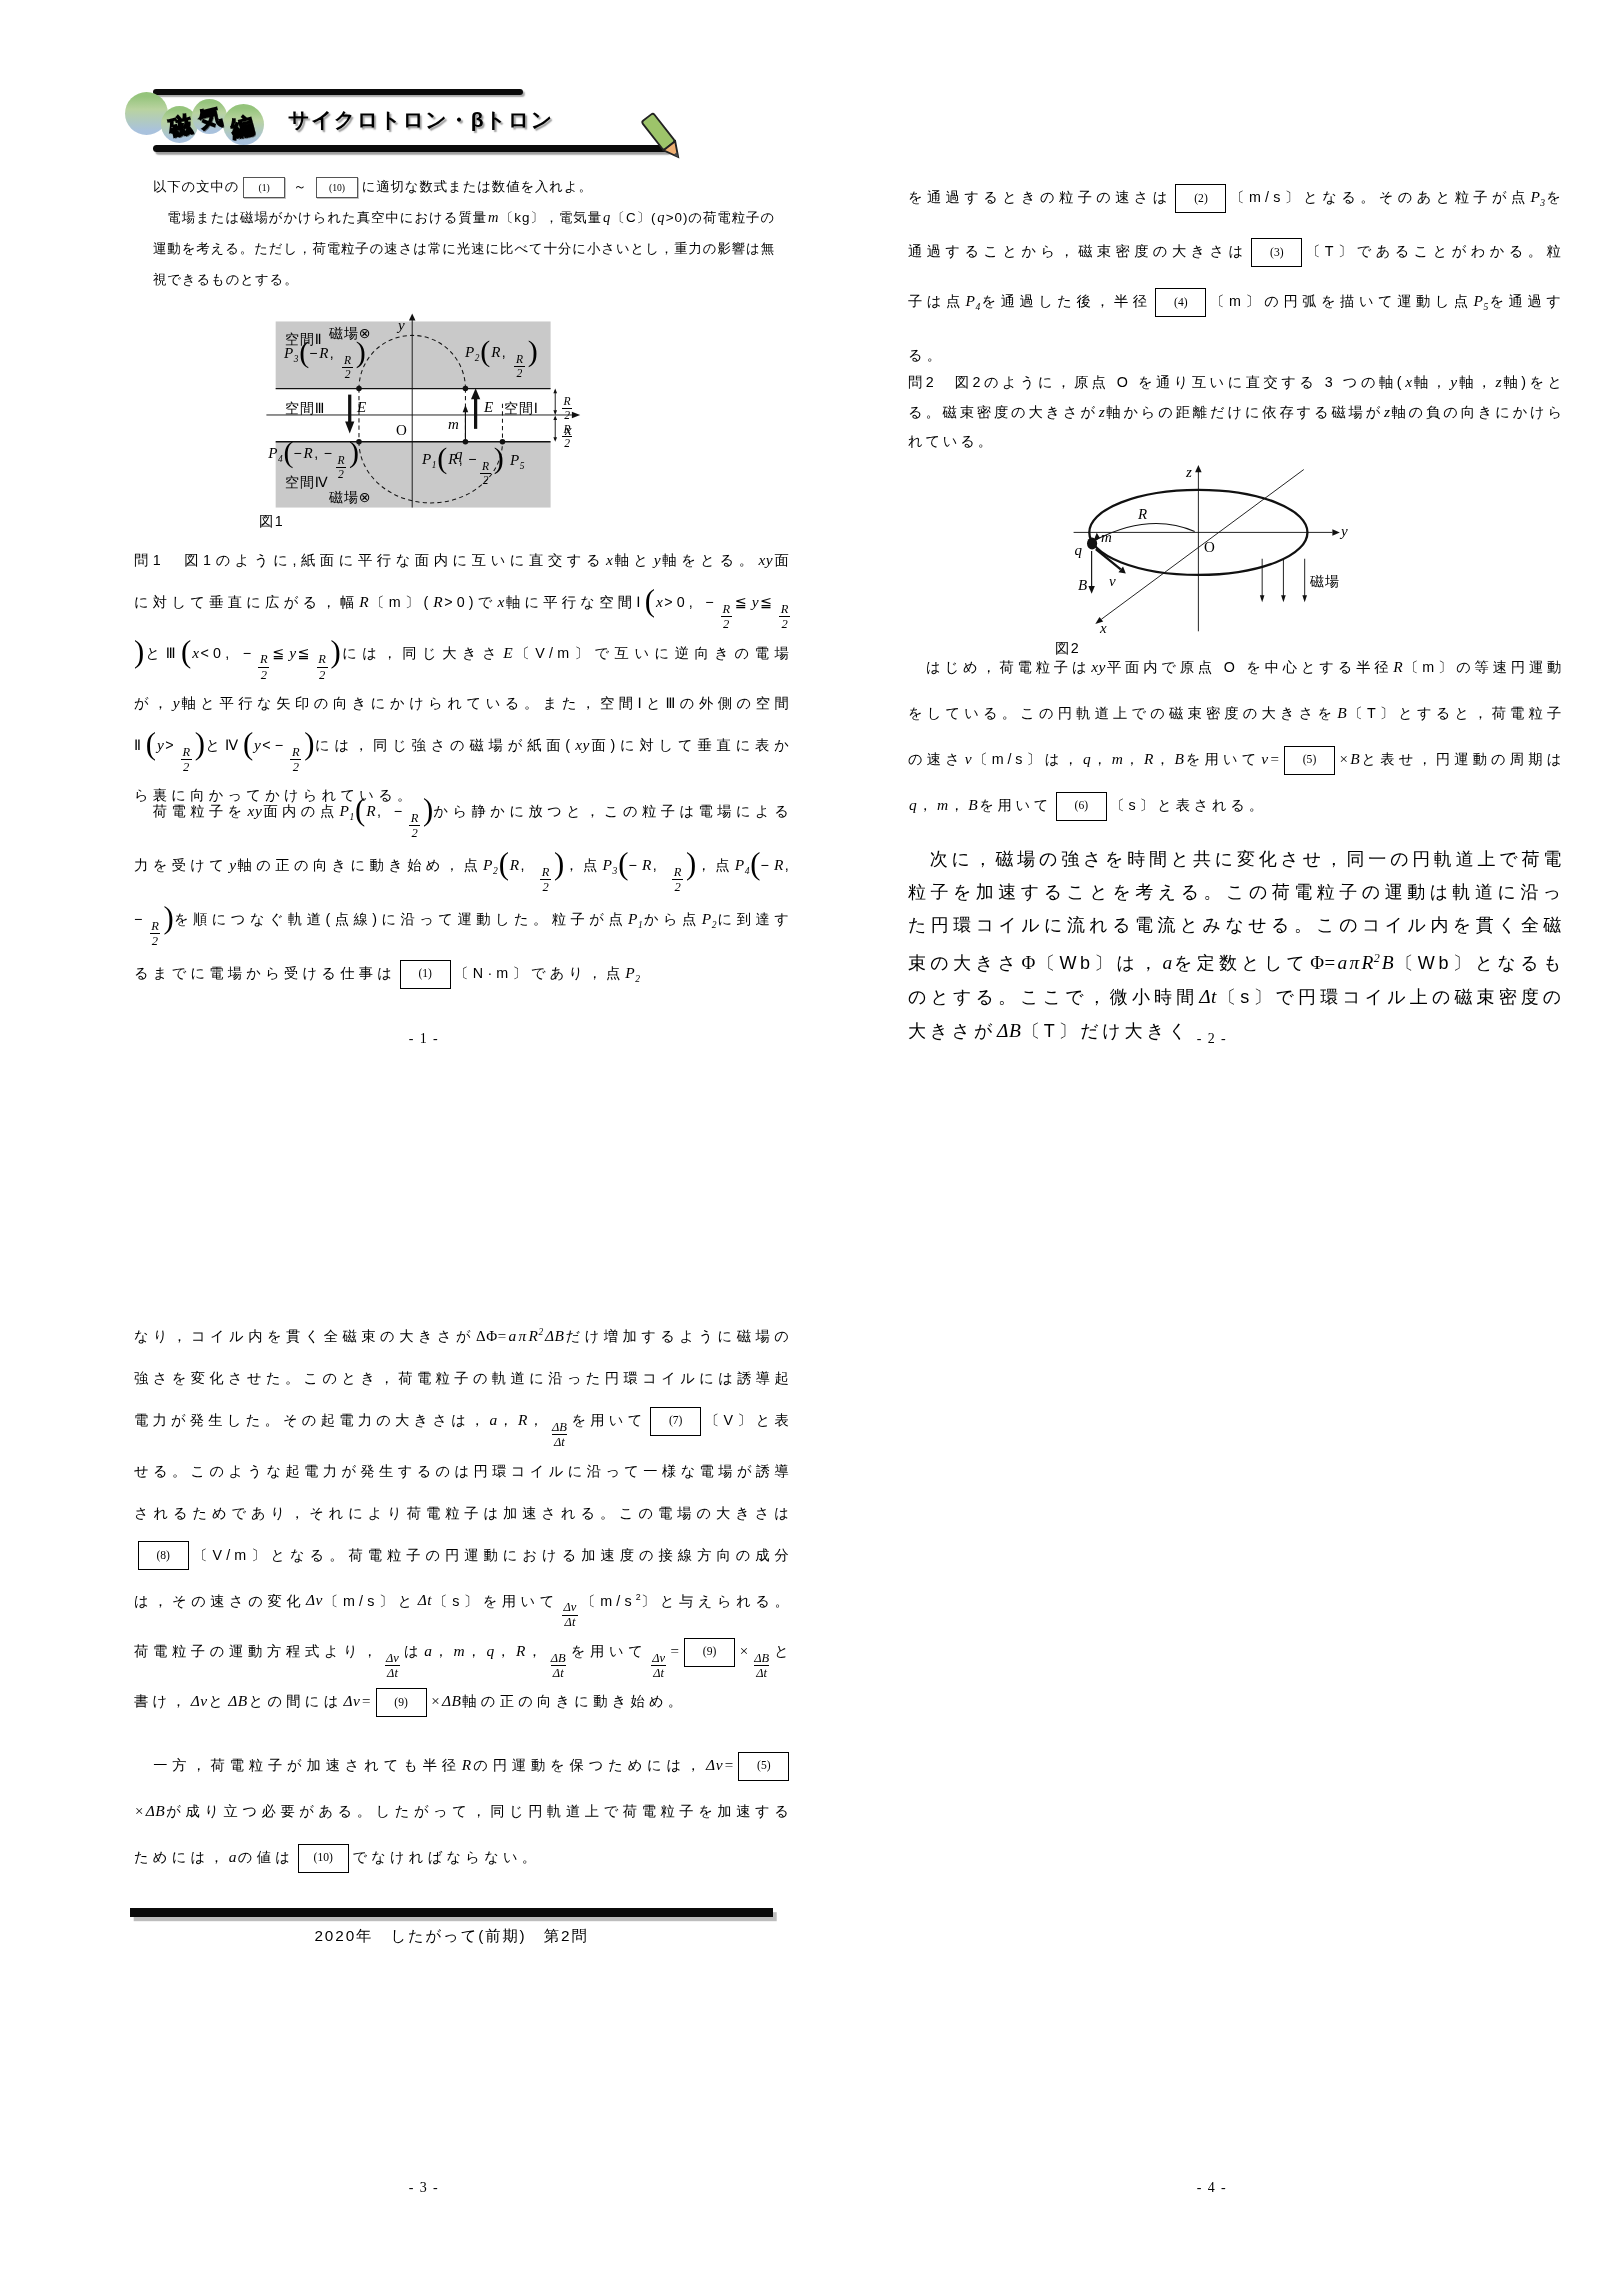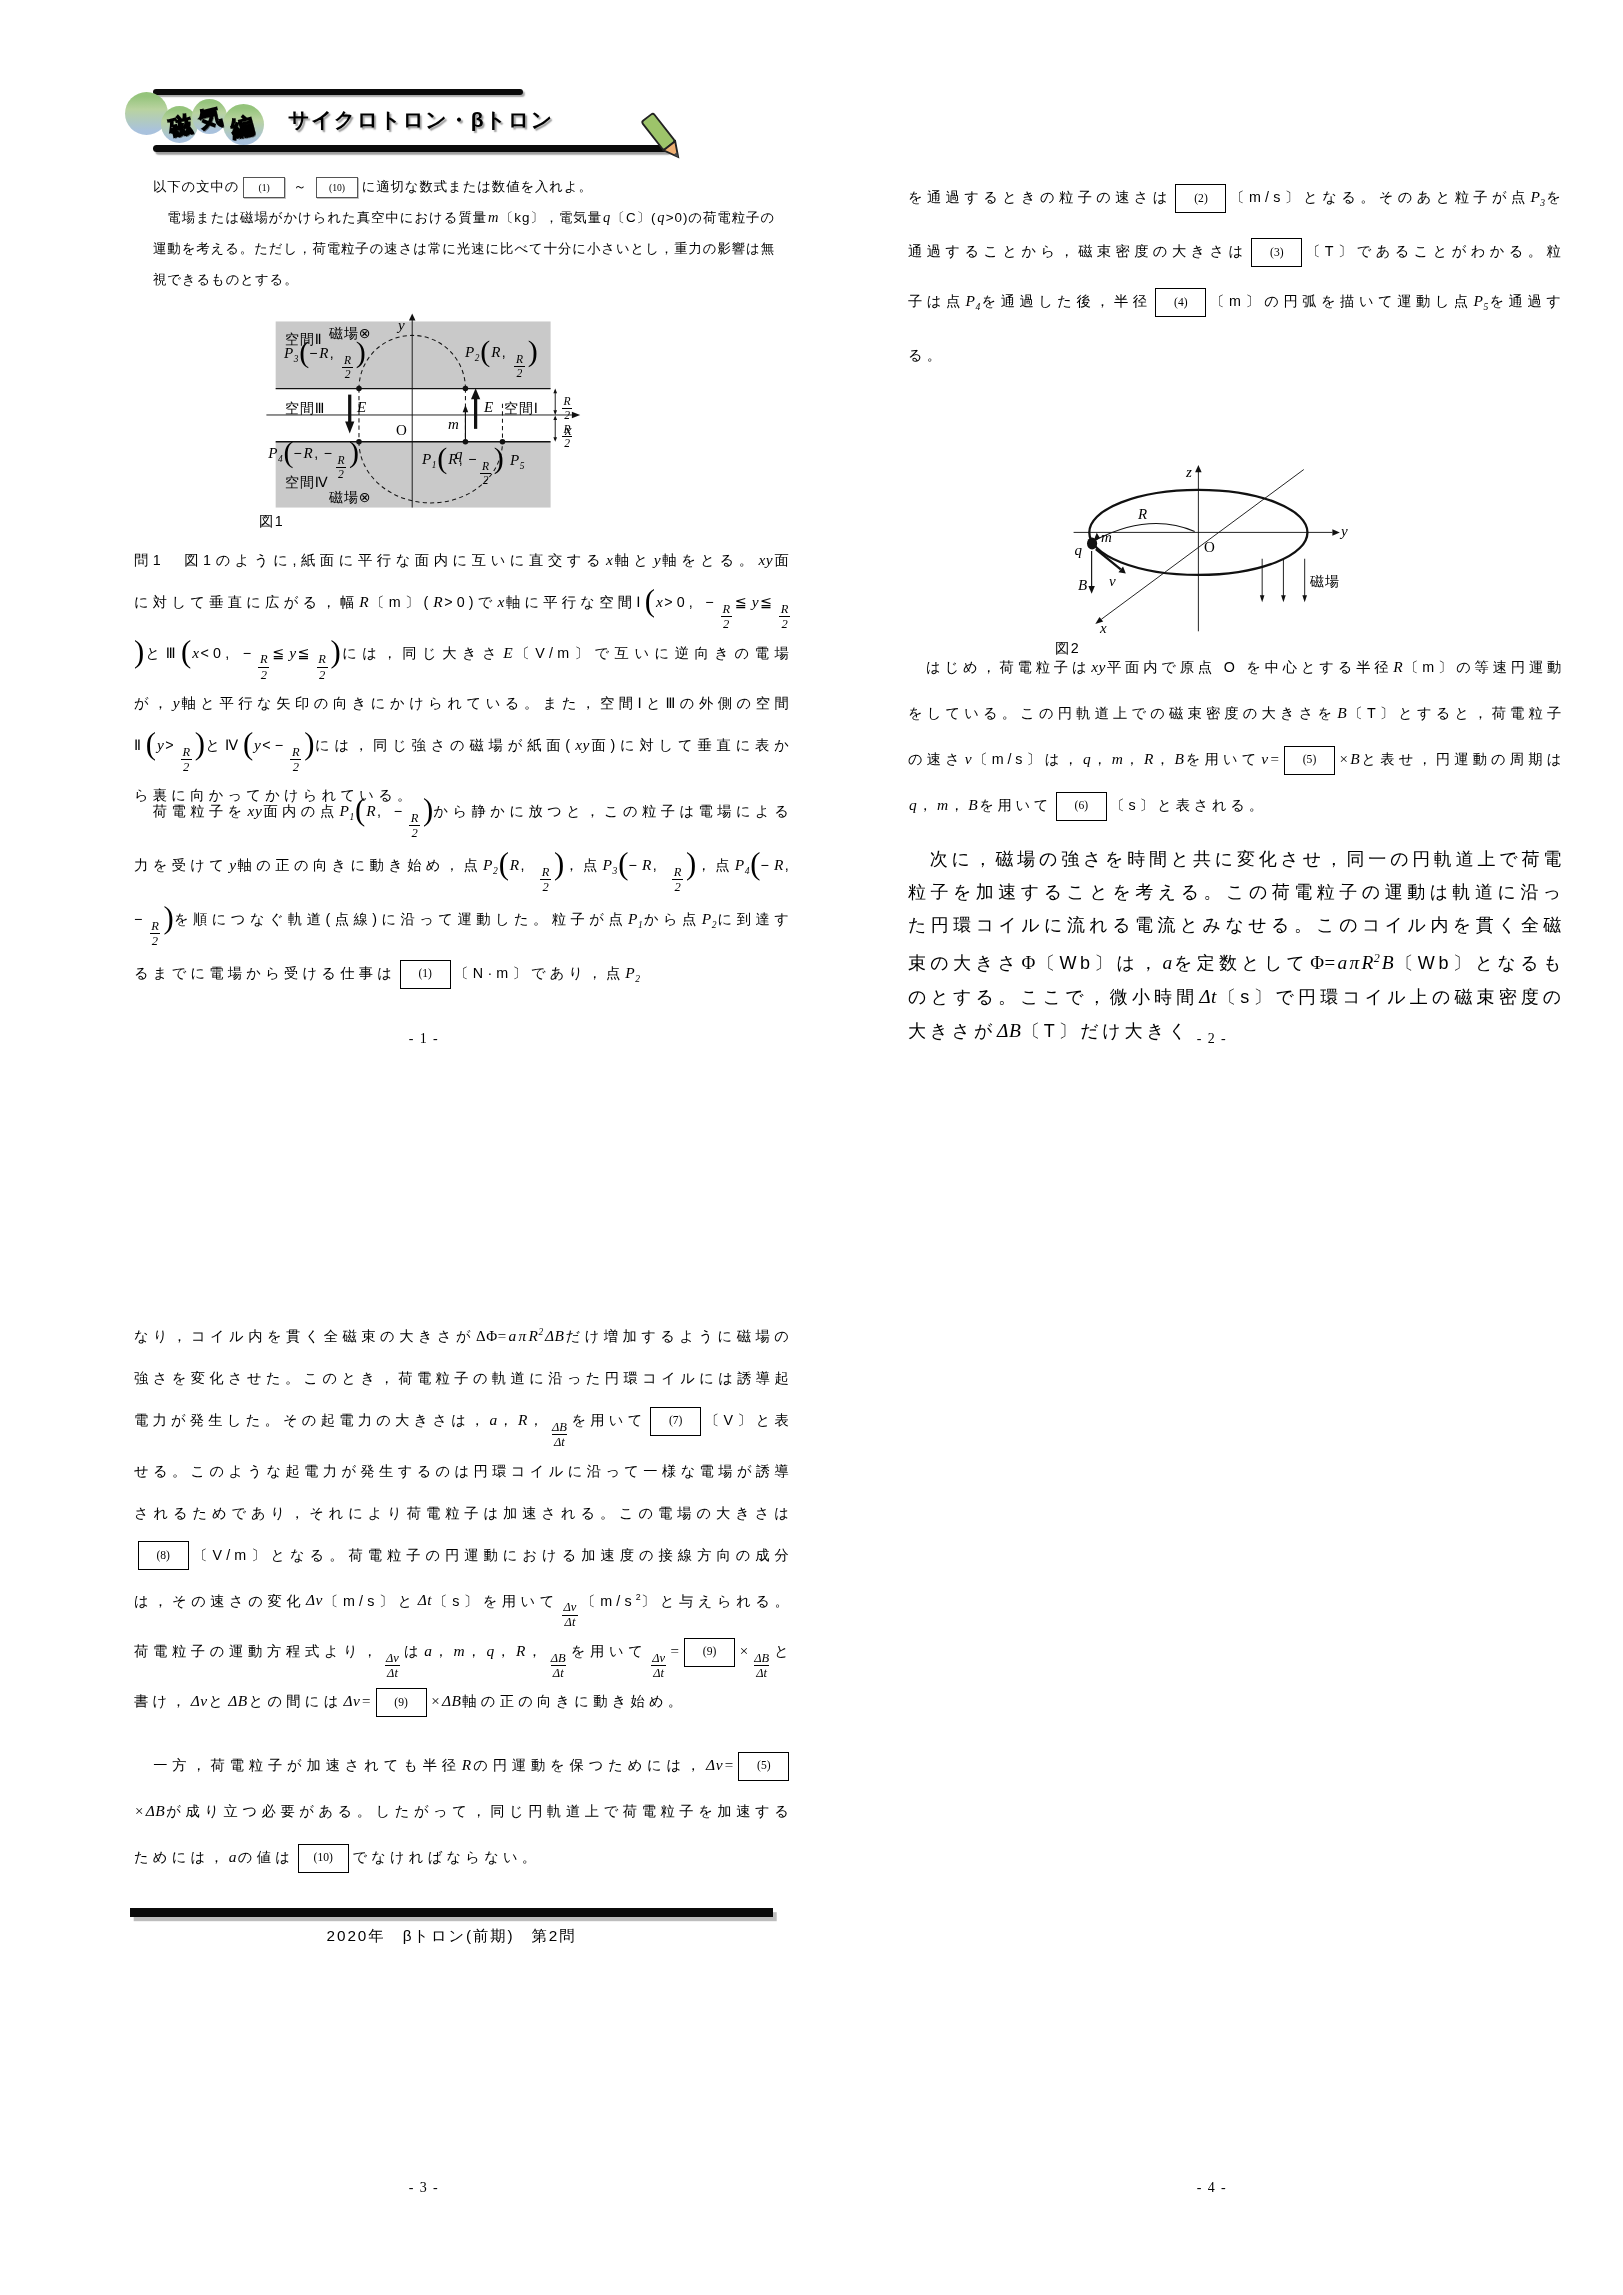--- a/index.html
+++ b/index.html
@@ -203,20 +203,21 @@
       </span><span>〔N·m〕であり，点</span><span class="var">P<sub class="vsub">2</sub></span></div>
   <div class="pageno" style="left:424px;top:1031px;">- 1 -</div>
 
   <div class="tb p2a"><span>を通過するときの粒子の速さは</span><span class="ansbox">
         <span class="num">(2)</span>
       </span><span>〔m/s〕となる。そのあと粒子が点</span><span class="var">P<sub class="vsub">3</sub></span><span>を通過することから，磁束密度の大きさは</span><span class="ansbox">
         <span class="num">(3)</span>
       </span><span>〔T〕であることがわかる。粒子は点</span><span class="var">P<sub class="vsub">4</sub></span><span>を通過した後，半径</span><span class="ansbox">
         <span class="num">(4)</span>
       </span><span>〔m〕の円弧を描いて運動し点</span><span class="var">P<sub class="vsub">5</sub></span><span>を通過する。</span></div>
+  <div class="tb p2q2"><span>問2　図2のように，原点 O を通り互いに直交する 3 つの軸(</span><span class="var">x</span><span>軸，</span><span class="var">y</span><span>軸，</span><span class="var">z</span><span>軸)をとる。磁束密度の大きさが</span><span class="var">z</span><span>軸からの距離だけに依存する磁場が</span><span class="var">z</span><span>軸の負の向きにかけられている。</span></div>
 
   <div class="figwrap" style="left:1055px;top:464px;width:296px;height:171px;">
     <svg width="296" height="171" viewBox="0 0 640 370">
       <line x1="40" y1="148" x2="600" y2="148" stroke="#111" stroke-width="2"></line>
       <polygon points="600,141 616,148 600,155" fill="#111"></polygon>
       <line x1="310" y1="362" x2="310" y2="16" stroke="#111" stroke-width="2"></line>
       <polygon points="303,18 310,2 317,18" fill="#111"></polygon>
       <line x1="538" y1="12" x2="100" y2="336" stroke="#111" stroke-width="2"></line>
       <polygon points="87,346 104,341 96,331" fill="#111"></polygon>
       <ellipse cx="310" cy="148" rx="236" ry="92" fill="none" stroke="#111" stroke-width="5"></ellipse>
@@ -281,19 +282,19 @@
         <span class="fd">Δt</span>
       </span><span>と書け，</span><span class="var">Δv</span><span>と</span><span class="var">ΔB</span><span>との間には</span><span class="var">Δv</span><span class="mup">=</span><span class="ansbox">
         <span class="num">(9)</span>
       </span><span class="mup">×</span><span class="var">ΔB</span><span>軸の正の向きに動き始め。</span></div>
   <div class="tb p3b"><span>　一方，荷電粒子が加速されても半径</span><span class="var">R</span><span>の円運動を保つためには，</span><span class="var">Δv</span><span class="mup">=</span><span class="ansbox">
         <span class="num">(5)</span>
       </span><span class="mup">×</span><span class="var">ΔB</span><span>が成り立つ必要がある。したがって，同じ円軌道上で荷電粒子を加速するためには，</span><span class="var">a</span><span>の値は</span><span class="ansbox">
         <span class="num">(10)</span>
       </span><span>でなければならない。</span></div>
   <div class="src-bar"></div>
-  <div class="src-line">2020年　βトロン(前期)　第2問</div>
+  <div class="src-line">2020年　したがって(前期)　第2問</div>
   <div class="pageno" style="left:424px;top:2180px;">- 3 -</div>
 
   <div class="pageno" style="left:1212px;top:2180px;">- 4 -</div>
 
 </div>
 
 
 </body></html>

